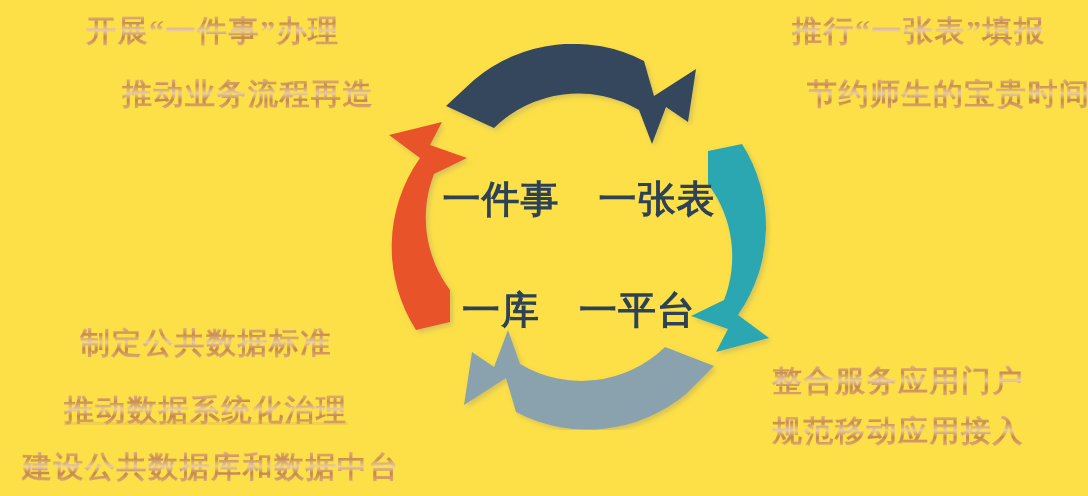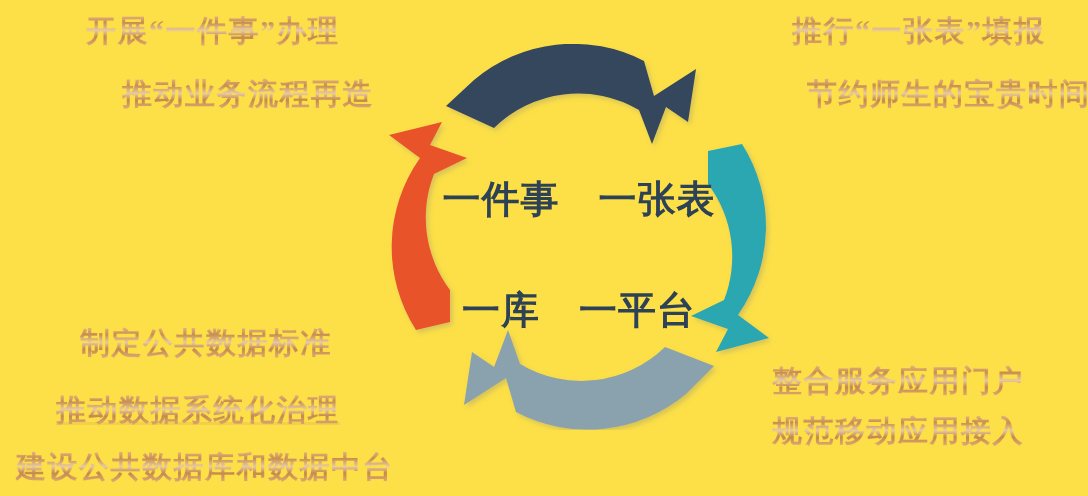--- a/index.html
+++ b/index.html
@@ -41,22 +41,22 @@
   .caption.right { text-align: left;  }
 
   
   #cap-tl-1 { left: 86px;  top: 16px; }
   #cap-tl-2 { left: 94px;  top: 79px; margin-left: 28px; }
   
   #cap-tr-1 { left: 792px; top: 16px; text-align: right; }
   #cap-tr-2 { left: 783px; top: 79px; margin-left: 24px; }
   
   #cap-bl-1 { left: 80px;  top: 328px; }
-  #cap-bl-2 { left: 56px;  top: 395px; text-decoration: underline; }
-  #cap-bl-3 { left: 16px;  top: 452px; }
+  #cap-bl-2 { left: 64px;  top: 395px; text-decoration: underline; }
+  #cap-bl-3 { left: 22px;  top: 452px; }
   
   #cap-br-1 { left: 772px; top: 366px; }
   #cap-br-2 { left: 772px; top: 416px; }
 
   
   #ring {
     position: absolute;
     left: 386px;
     top: 44px;
     width: 386px;

